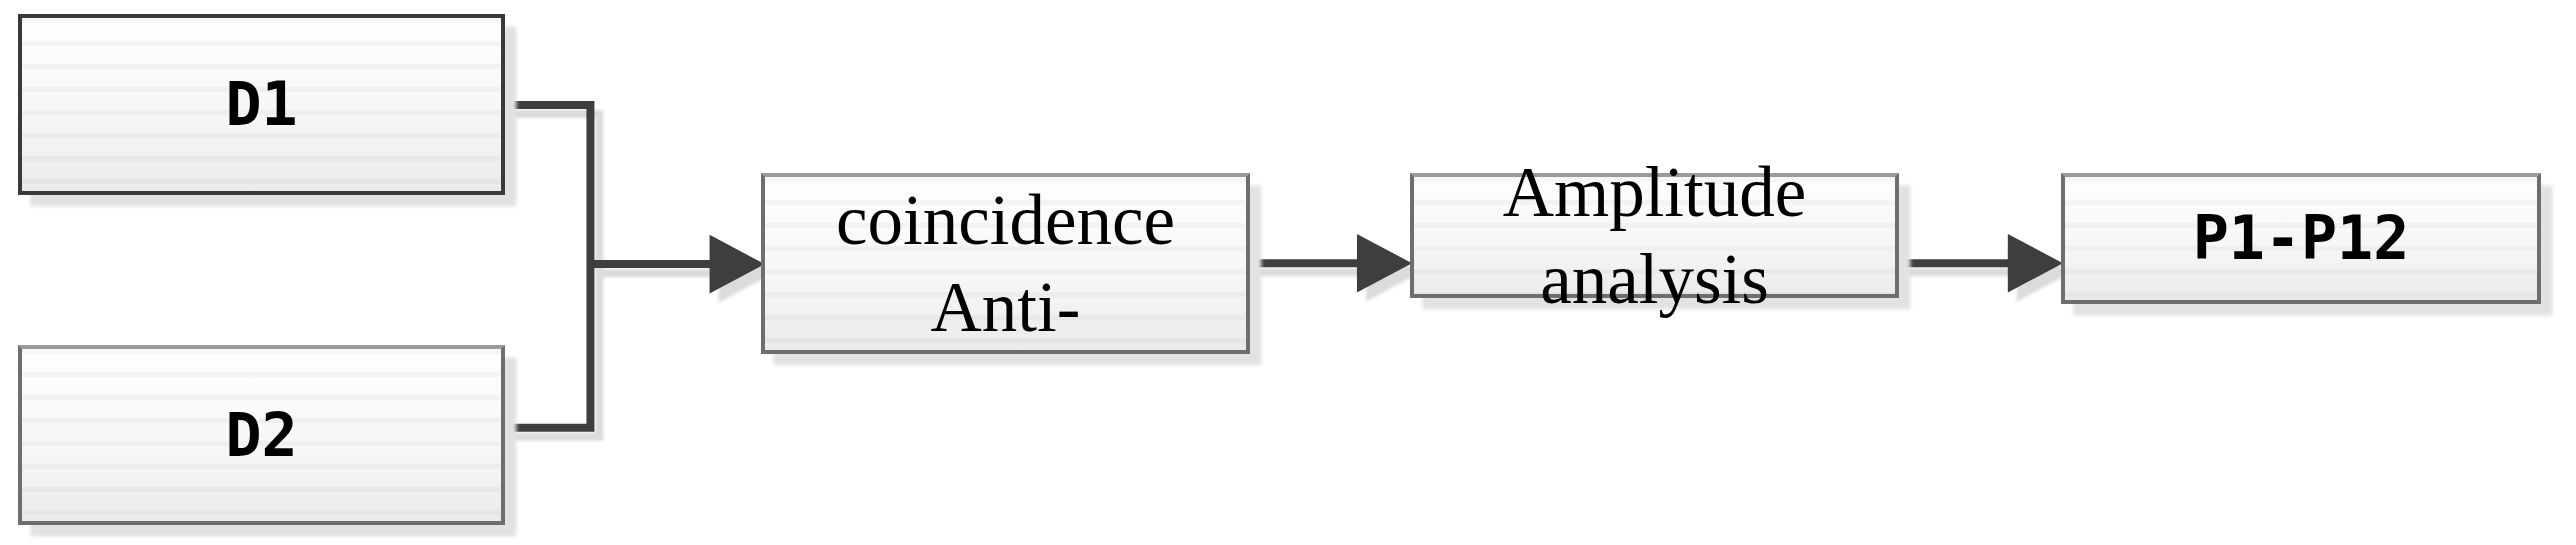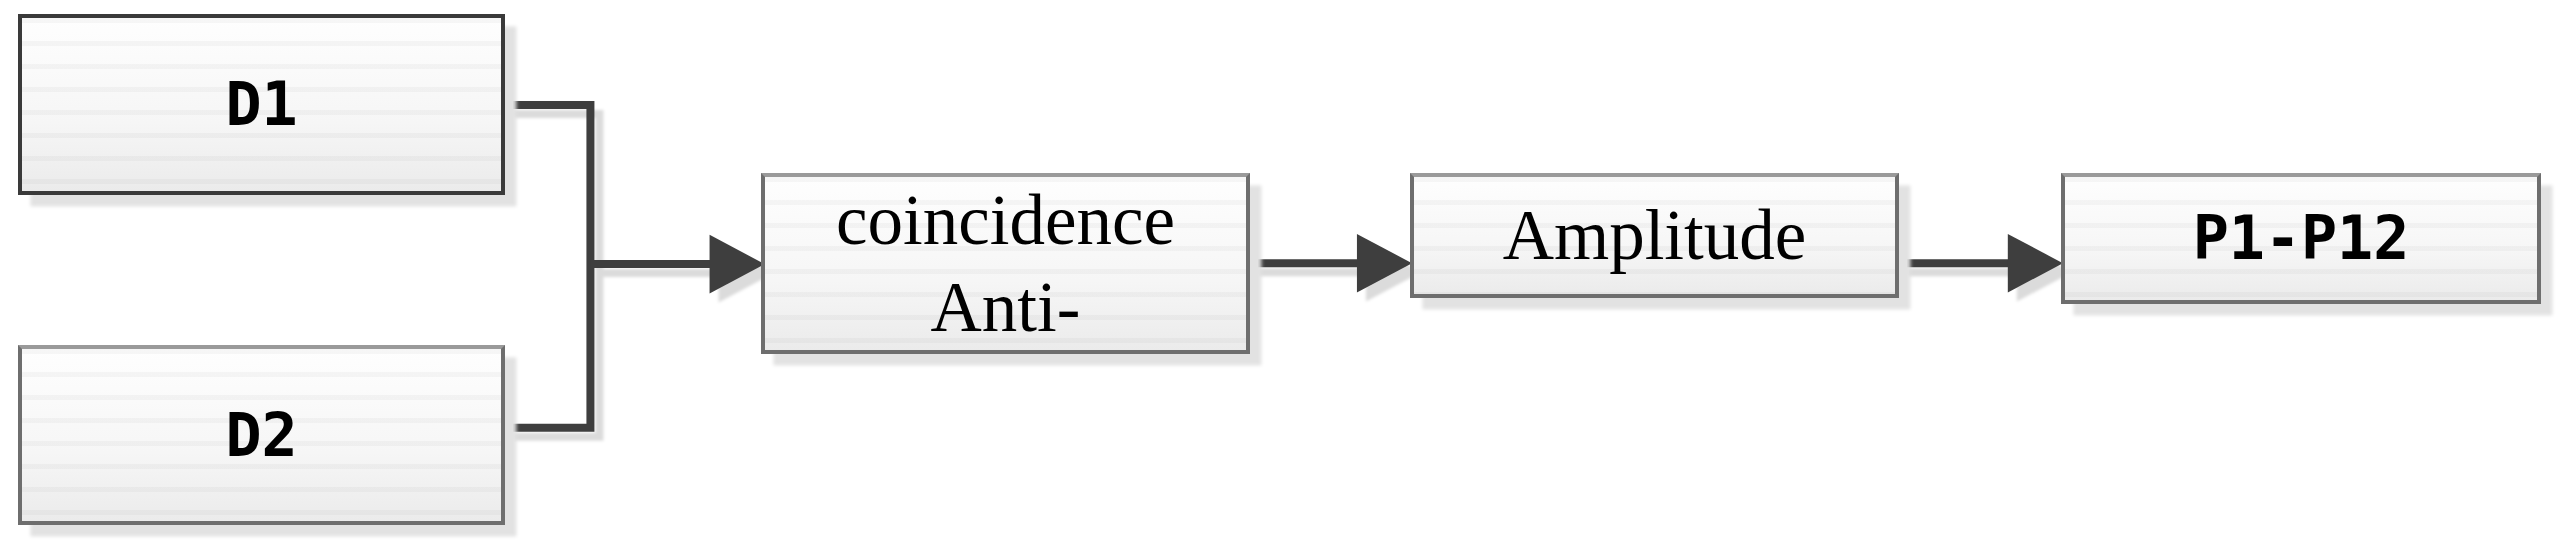--- a/index.html
+++ b/index.html
@@ -94,20 +94,21 @@
     <span class="line">D2</span>
   </div>
 
   <div class="node label-serif" style="left:761px; top:173px; width:489px; height:181px;">
     <span class="line">coincidence</span>
     <span class="line">Anti-</span>
   </div>
 
   <div class="node label-serif" style="left:1410px; top:173px; width:489px; height:125px;">
     <span class="line">Amplitude</span>
+    <span class="line">analysis</span>
   </div>
 
   <div class="node label-mono" style="left:2061px; top:173px; width:480px; height:131px;">
     <span class="line">P1-P12</span>
   </div>
 
 </div>
 
 
 </body></html>

